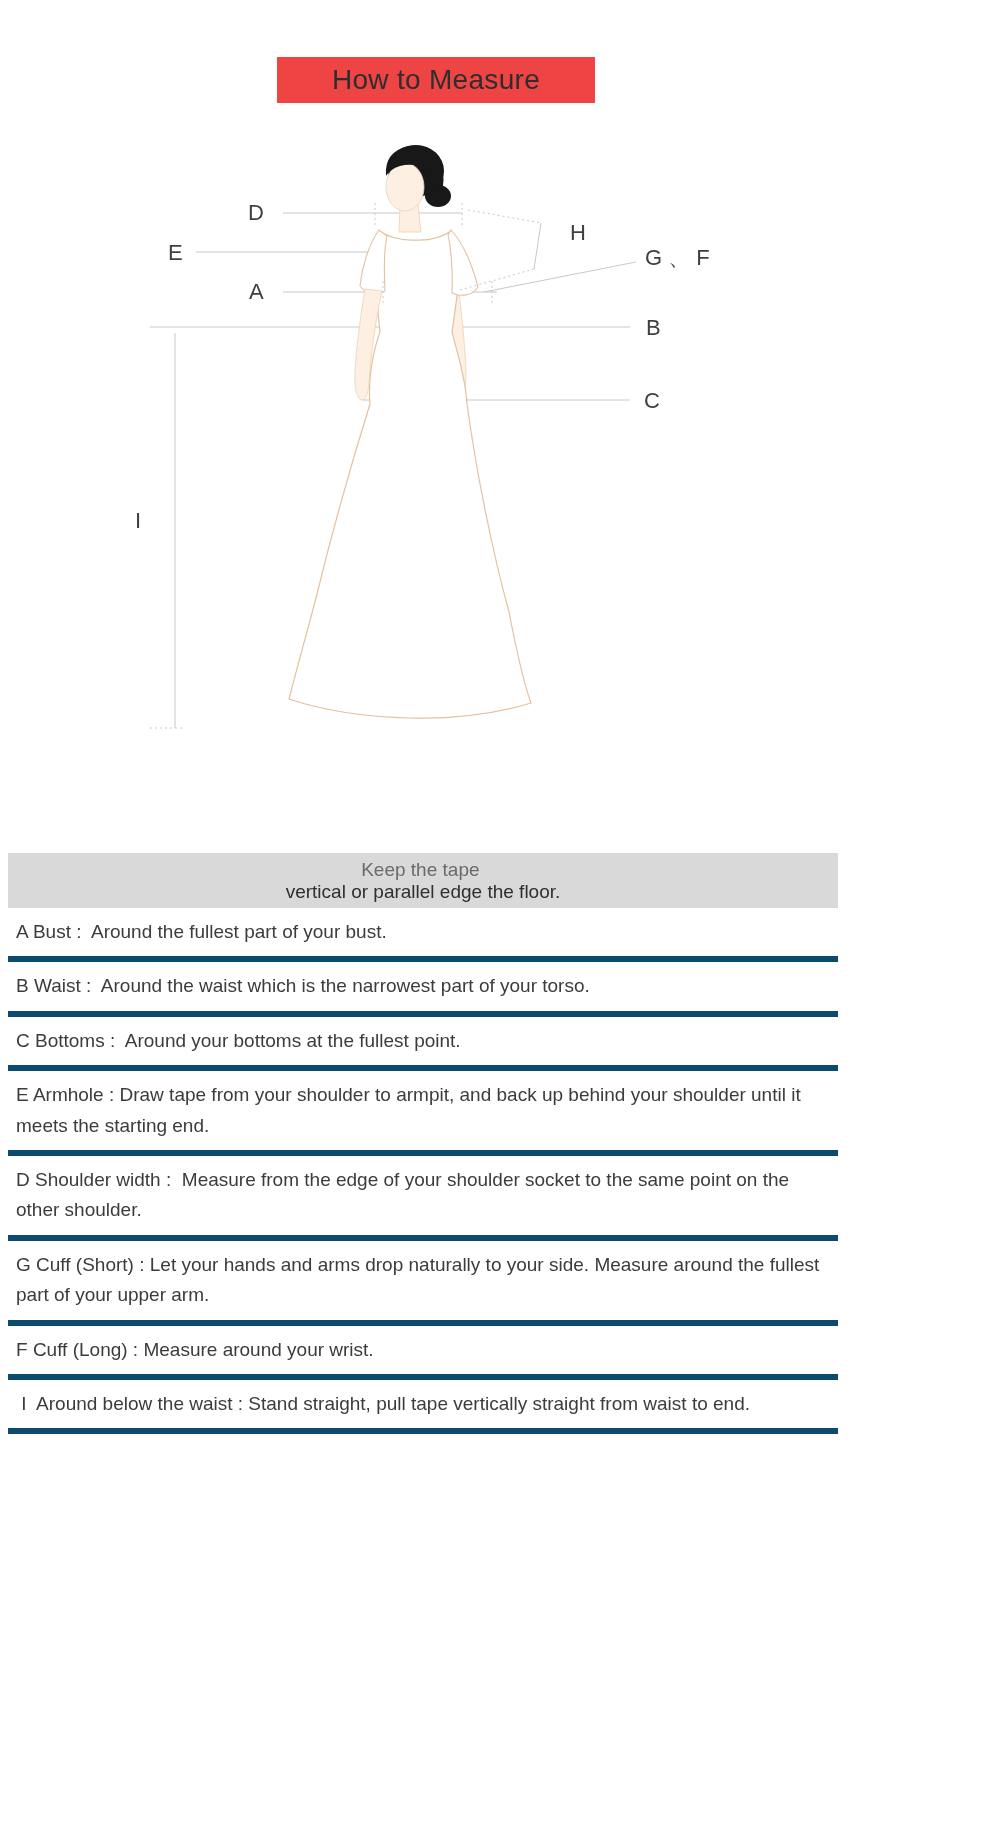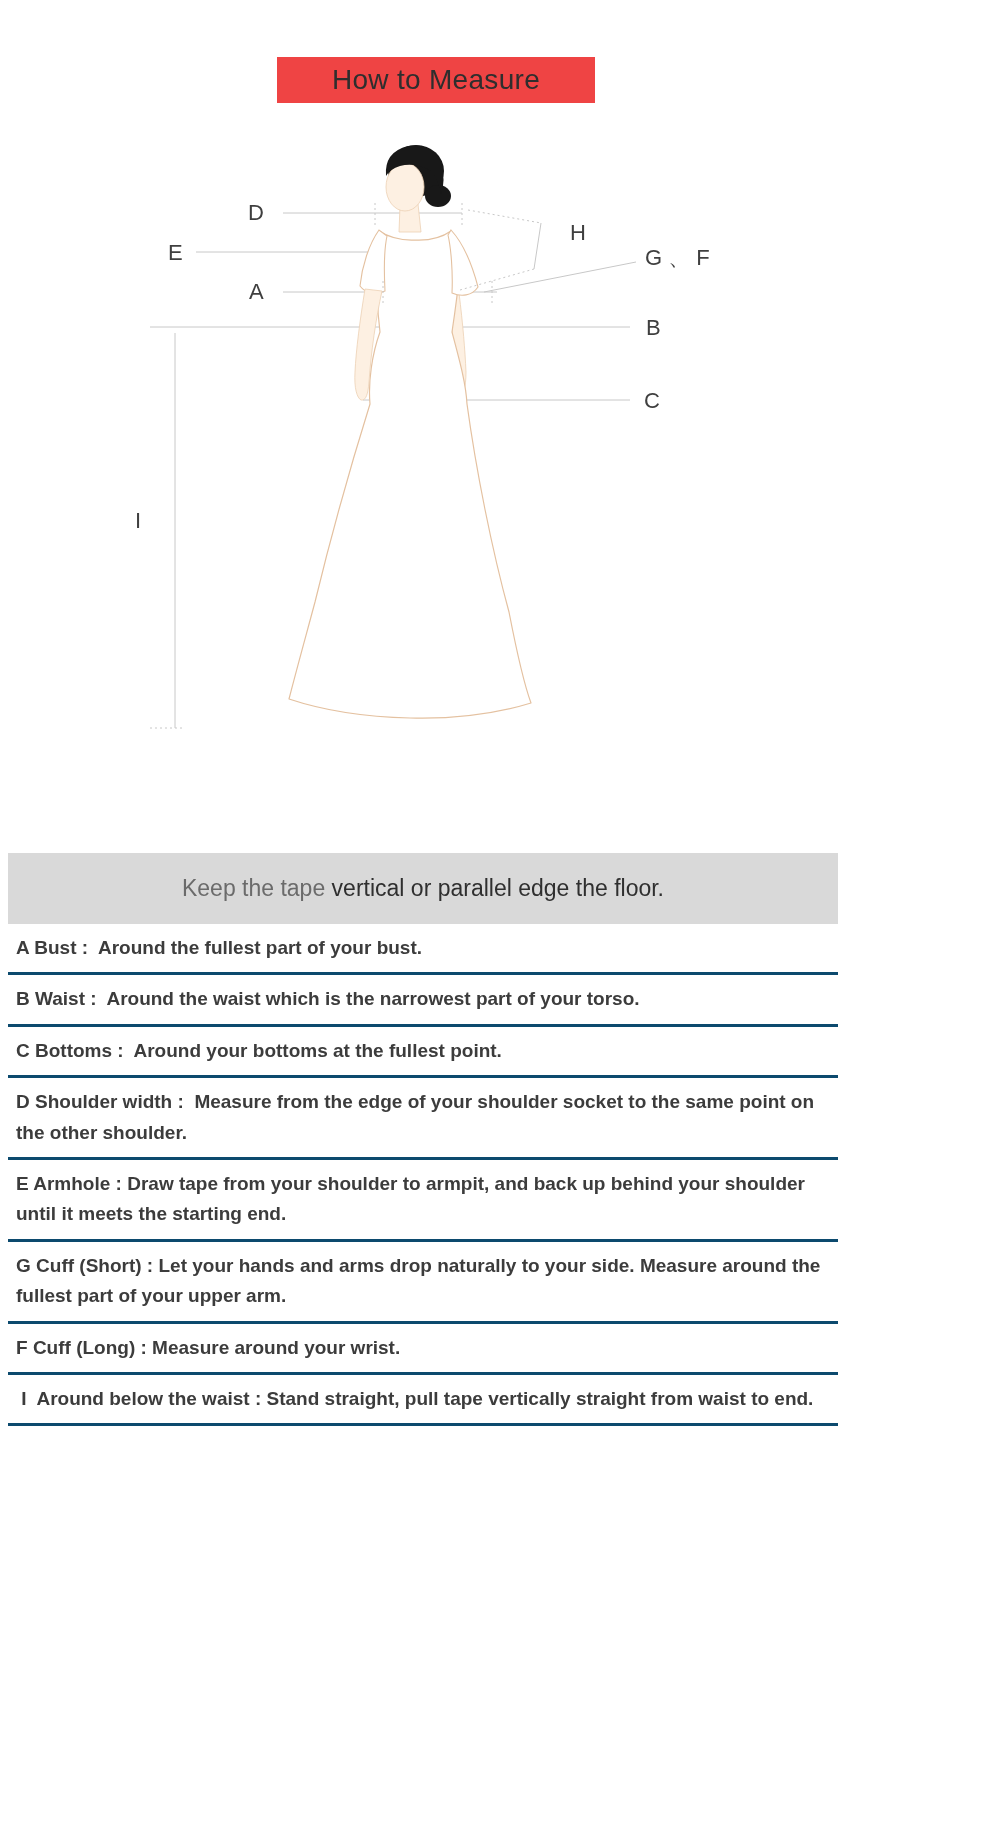--- a/index.html
+++ b/index.html
@@ -13,26 +13,26 @@
     background:#ef4444;display:flex;align-items:center;justify-content:center;
     font-size:28px;font-weight:400;color:#2e2e2e;letter-spacing:.3px;margin-top:28px;
   }
   .figure-svg{position:absolute;left:0;top:0;}
   .meas-label{font-size:22px;fill:#3f3f3f;font-family:"Liberation Sans",sans-serif;font-weight:300;}
   .size-table{
     position:absolute;left:8px;top:853px;width:830px;
     font-size:19px;font-weight:300;color:#3c3c3c;
   }
   .size-table .thead{
-    height:71px;background:#d9d9d9;display:flex;align-items:center;justify-content:center;
-    font-size:23px;color:#2f2f2f;
+    height:55px;background:#d9d9d9;display:flex;align-items:center;justify-content:center;
+    font-size:19px;color:#2f2f2f;flex-direction:column;
   }
   .size-table .thead .muted{color:#6b6b6b;white-space:pre;}
   .size-table .trow{
-    padding:9px 8px;line-height:1.6;border-bottom:3px solid #0c4a6e;white-space:pre-wrap;font-weight:bold;
+    padding:9px 8px;line-height:1.6;border-bottom:6px solid #0c4a6e;white-space:pre-wrap;
   }
 </style>
 </head>
 <body>
 
 <div class="title-box">
   <span>How to Measure</span>
 </div>
 
 <svg class="figure-svg" width="996" height="800" viewBox="0 0 996 800">
@@ -106,18 +106,18 @@
 </svg>
 
 <div class="size-table">
   <div class="thead">
     <span class="muted">Keep the tape </span>
       <span>vertical or parallel edge the floor.</span>
   </div>
   <div class="trow">A Bust :  Around the fullest part of your bust.</div>
   <div class="trow">B Waist :  Around the waist which is the narrowest part of your torso.</div>
   <div class="trow">C Bottoms :  Around your bottoms at the fullest point.</div>
+  <div class="trow">E Armhole : Draw tape from your shoulder to armpit, and back up behind your shoulder until it meets the starting end.</div>
   <div class="trow">D Shoulder width :  Measure from the edge of your shoulder socket to the same point on the other shoulder.</div>
-  <div class="trow">E Armhole : Draw tape from your shoulder to armpit, and back up behind your shoulder until it meets the starting end.</div>
   <div class="trow">G Cuff (Short) : Let your hands and arms drop naturally to your side. Measure around the fullest part of your upper arm.</div>
   <div class="trow">F Cuff (Long) : Measure around your wrist.</div>
   <div class="trow"> I  Around below the waist : Stand straight, pull tape vertically straight from waist to end.</div>
 </div>
 
 </body></html>

